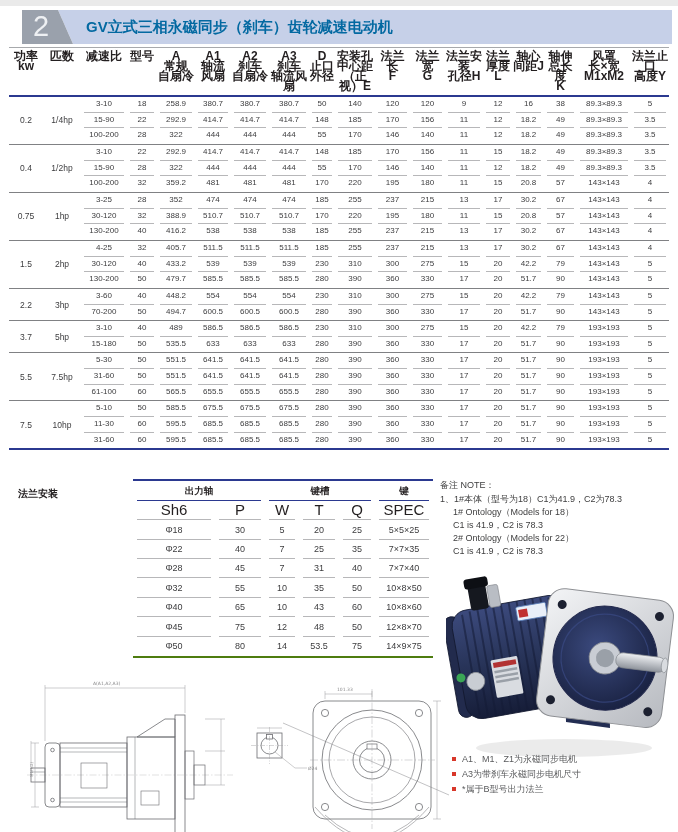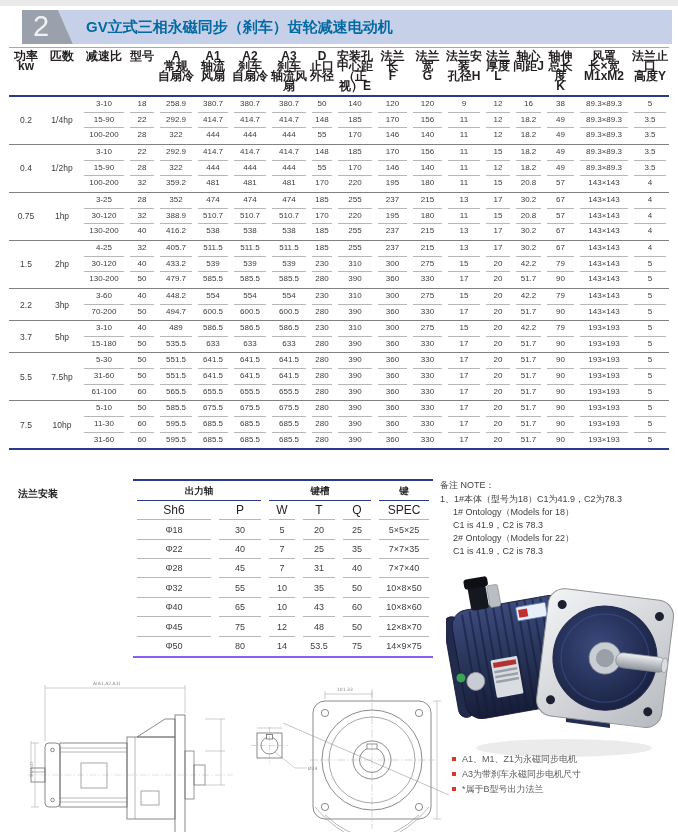--- a/index.html
+++ b/index.html
@@ -23,28 +23,28 @@
   #spec-table th { font-weight:bold; font-size:12px; color:#231f20; line-height:10px; padding:3px 0 4px; vertical-align:top; text-align:center; }
   #spec-table tbody { border-bottom:1px solid #808184; }
   #spec-table tbody:last-child { border-bottom:none; }
   #spec-table td { font-size:8px; color:#3c3c3e; text-align:center; vertical-align:middle; padding:0 3px; height:15.8px; }
   #spec-table td .u { border-bottom:1px solid #b7b7b9; line-height:14.6px; height:15.6px; }
   #spec-table tbody tr:last-child .u { border-bottom:none; }
   #spec-table td.gcell { font-size:8.5px; color:#3c3c3e; }
 
   
   .shaft-title { position:absolute; left:18px; top:487px; font-size:10px; font-weight:bold; color:#231f20; }
-  .shaft-wrap { position:absolute; left:133px; top:479px; width:300px; border-top:2px solid #2b3990; border-bottom:2px solid #8b5cf6; }
+  .shaft-wrap { position:absolute; left:133px; top:479px; width:300px; border-top:2px solid #2b3990; border-bottom:2px solid #4d7c0f; }
   #shaft-table { border-collapse:collapse; table-layout:fixed; width:300px; }
   #shaft-table th, #shaft-table td { text-align:center; vertical-align:middle; padding:0 4px; }
   #shaft-table th { font-size:9.5px; font-weight:bold; color:#231f20; height:20px; }
   #shaft-table th .g { border-bottom:1px solid #2b3990; line-height:19px; height:20px; }
   #shaft-table td { font-size:9px; color:#3c3c3e; height:19.4px; }
   #shaft-table td .u { border-bottom:1px solid #b7b7b9; line-height:18px; height:19px; }
-  #shaft-table tr.sub td { font-size:12px; color:#231f20; }
+  #shaft-table tr.sub td { font-size:15px; color:#231f20; }
   #shaft-table tbody tr:last-child .u { border-bottom:none; }
 
   
   .notes { position:absolute; left:440px; top:479px; width:236px; font-size:9px; color:#404041; line-height:13px; }
   .notes .ntitle { margin-bottom:1px; }
   .note-line { white-space:nowrap; }
   .note-cont { padding-left:13px; }
 
   
   .bullets { position:absolute; left:452px; top:752px; list-style:none; }

